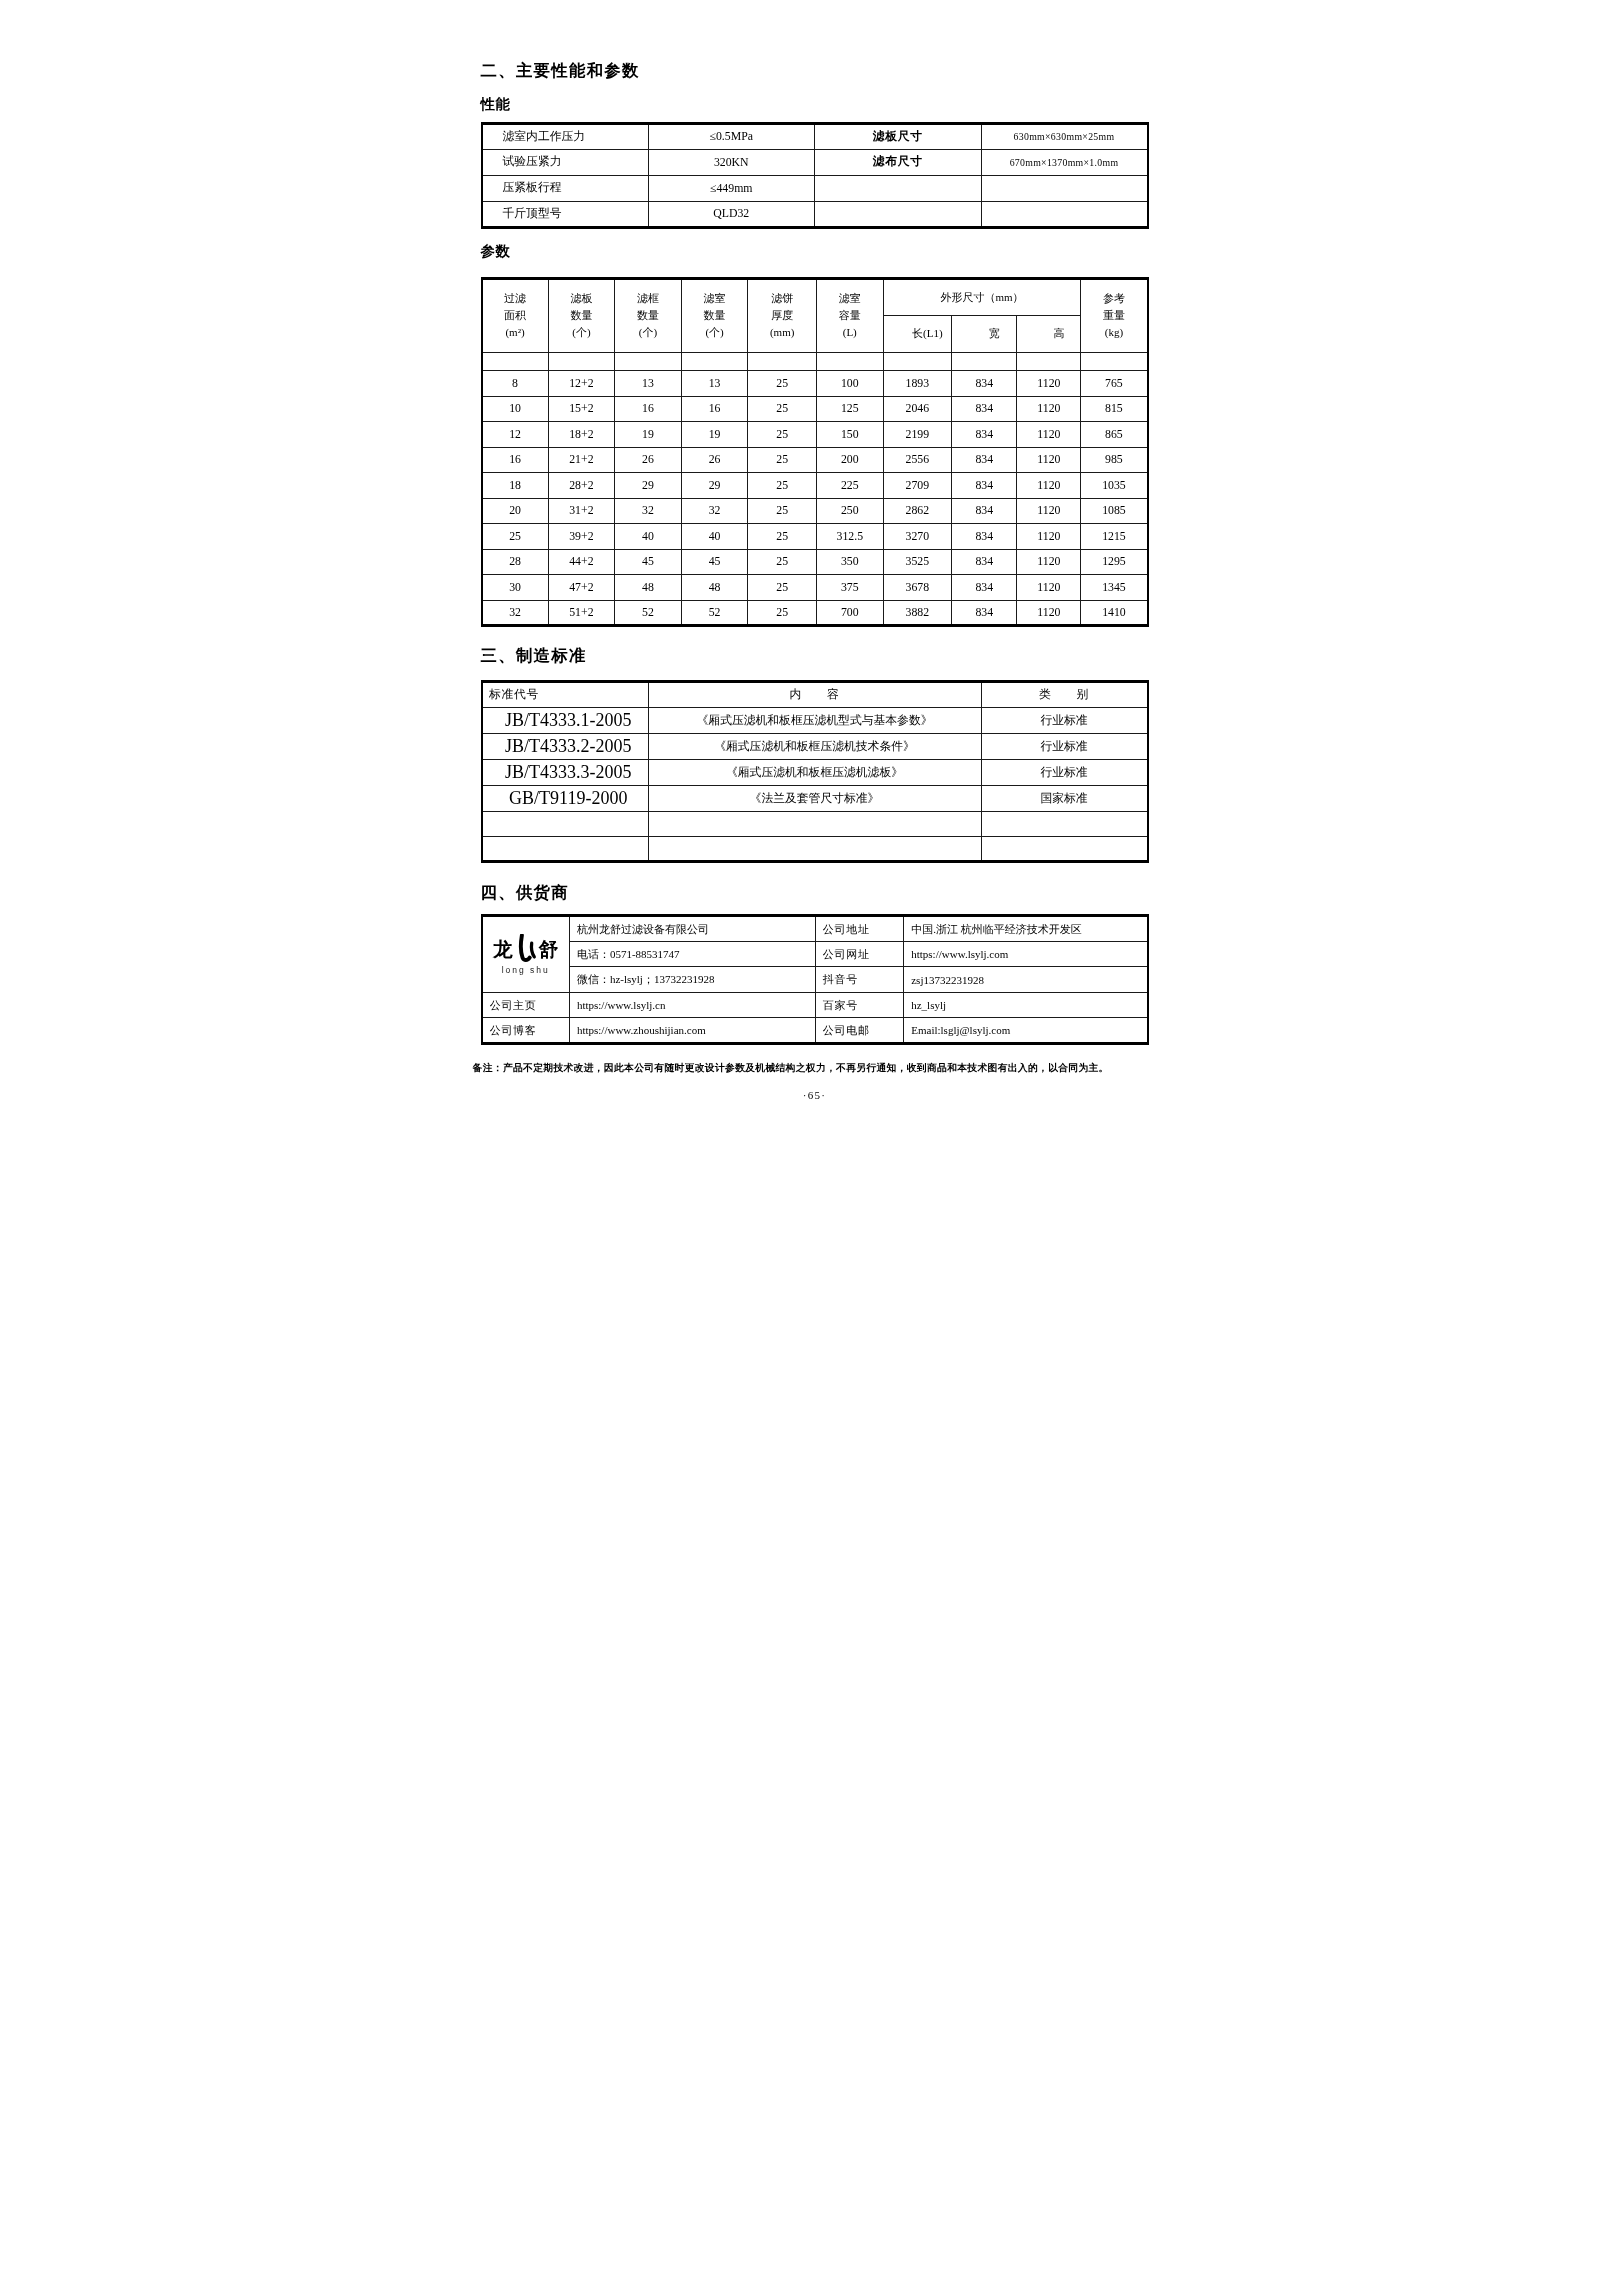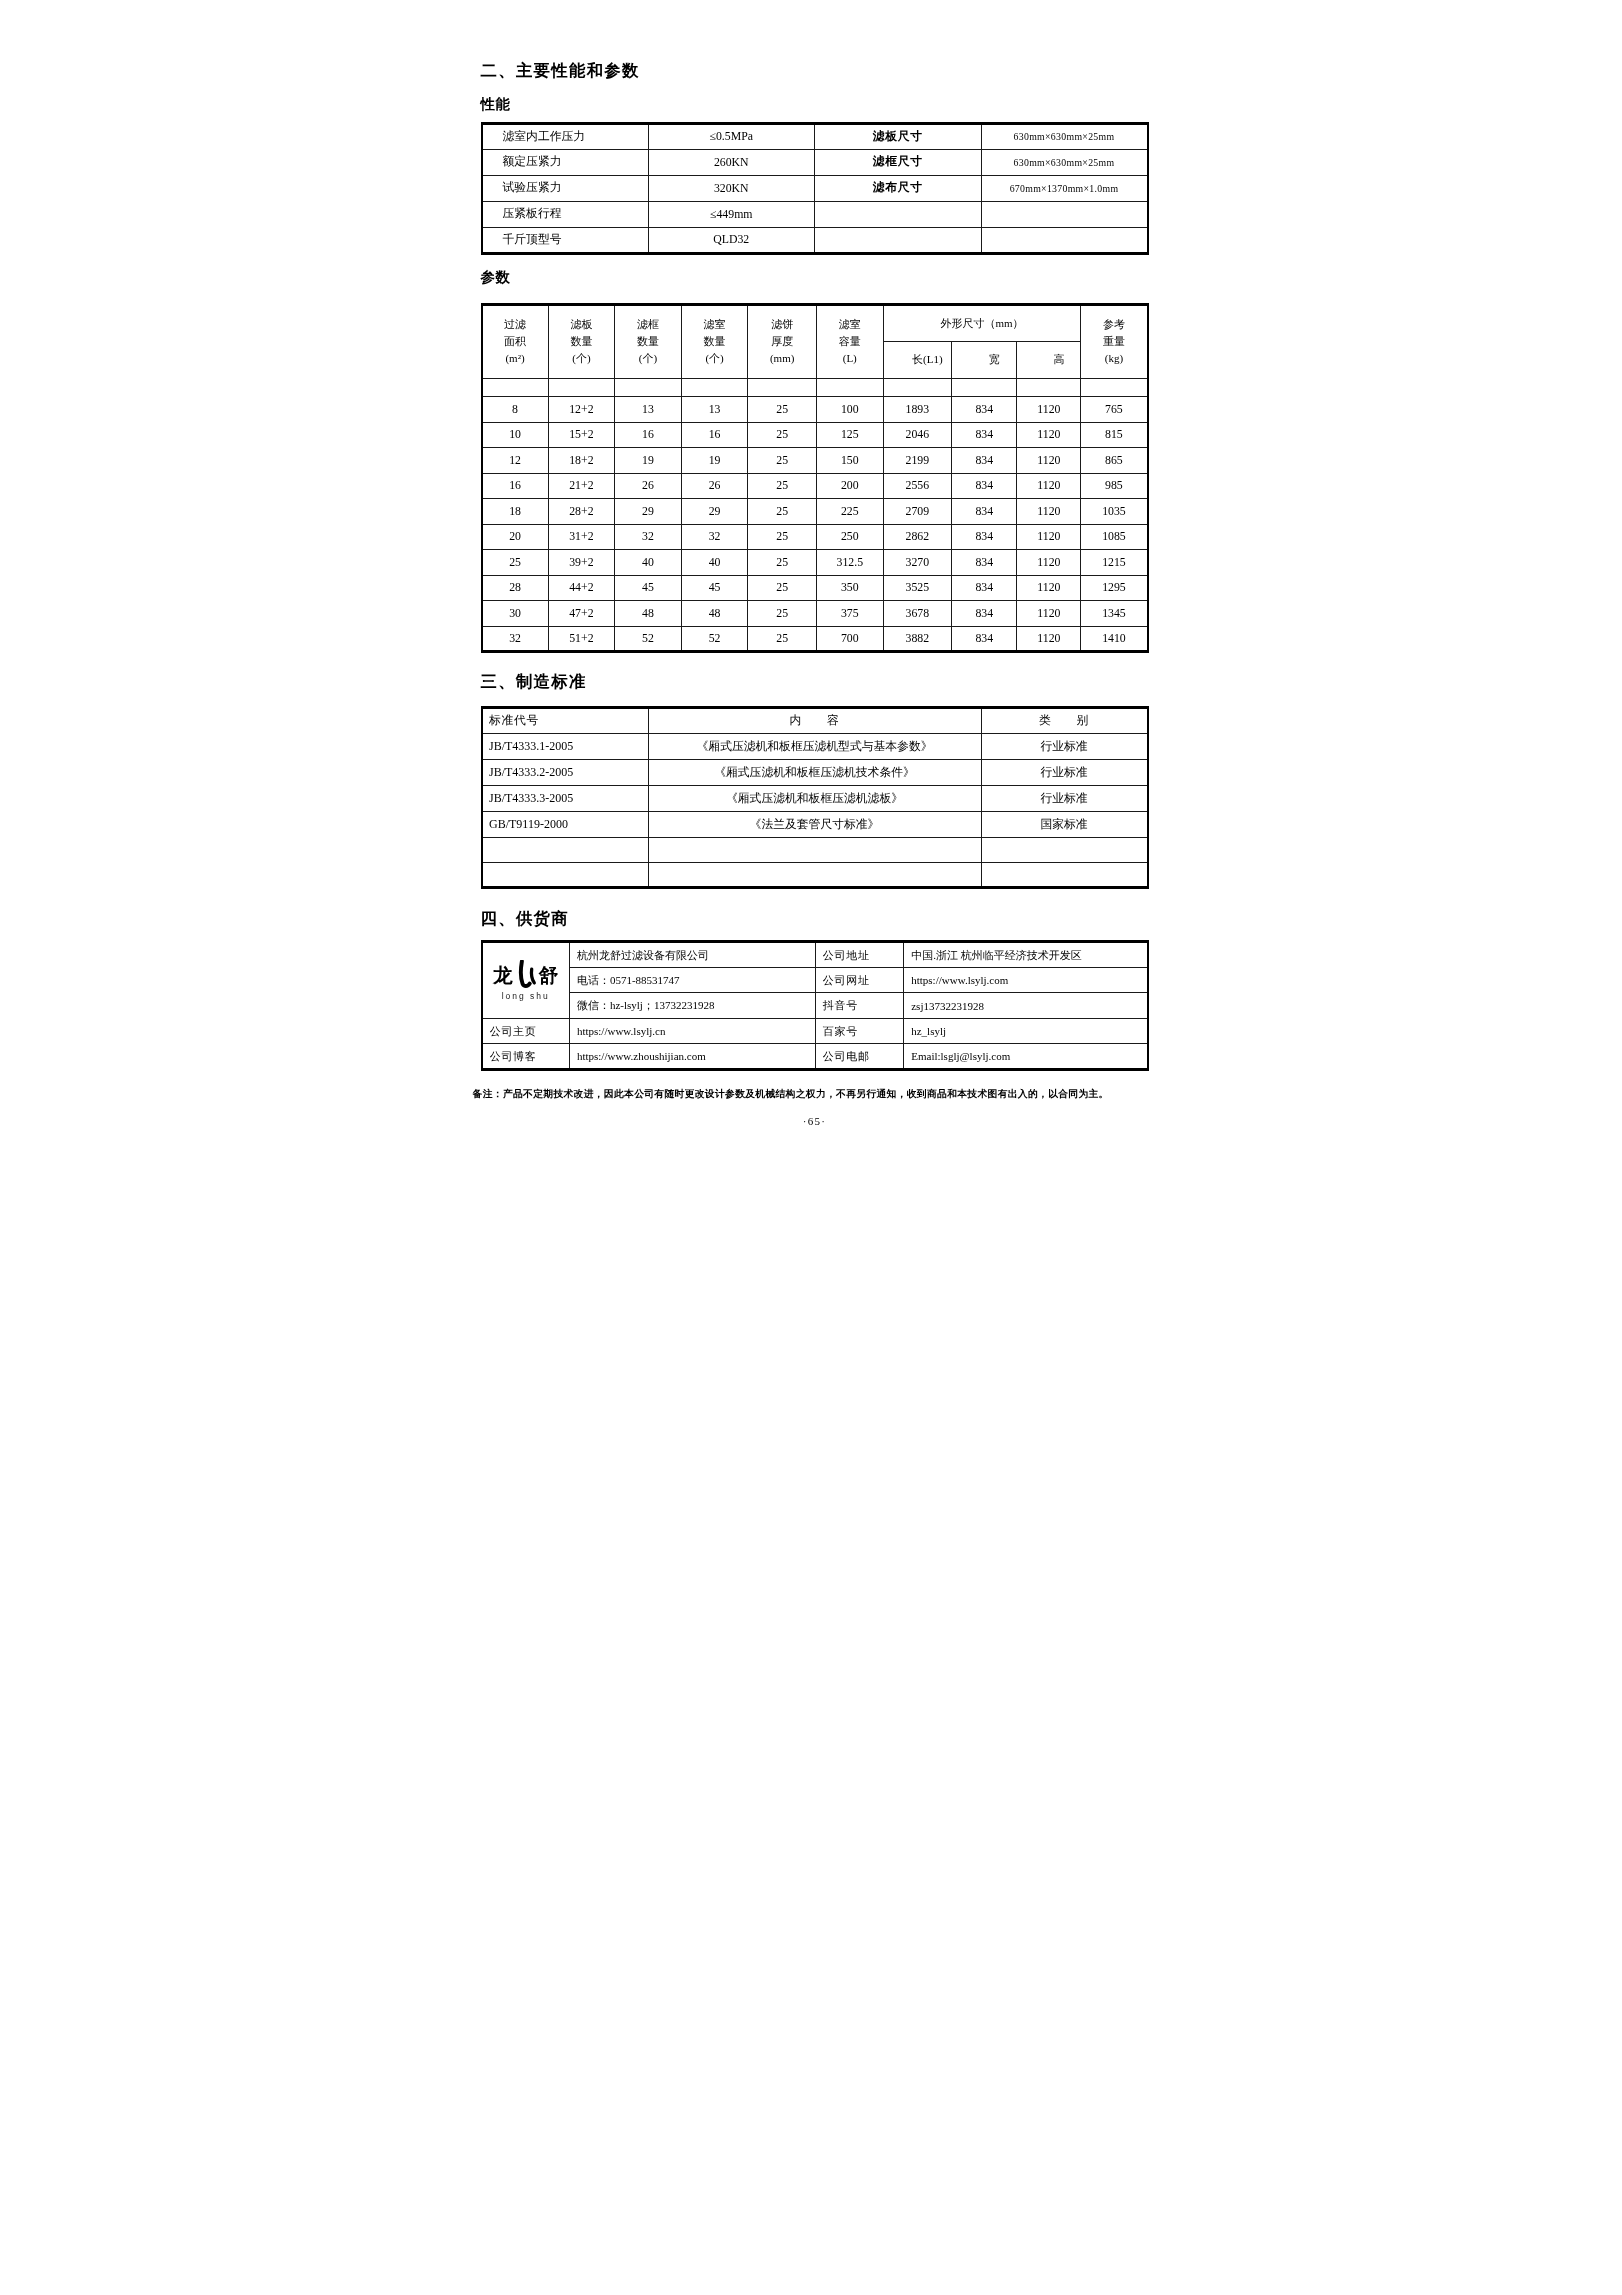--- a/index.html
+++ b/index.html
@@ -64,21 +64,21 @@
   .params thead tr:nth-child(1) th { height: 37px; }
   .params thead tr:nth-child(2) th { height: 37px; padding-left: 20px; }
   .params tbody tr td { height: 25.5px; }
   .params tbody tr:first-child td { height: 18.3px; }
 
   
   .stds { margin-top: 13px; }
   .stds th { height: 26px; font-size: 11.8px; letter-spacing: 0.7px; }
   .stds th:nth-child(1) { text-align: left; padding-left: 6.5px; }
   .stds td { height: 26px; }
-  .stds td:nth-child(1) { text-align: left; padding-left: 6.5px; font-size: 12px; margin-left: 40px; }
+  .stds td:nth-child(1) { text-align: center; padding-left: 6.5px; font-size: 18px; margin-left: 40px; }
   .stds tr.empty td { height: 25px; }
 
   
   .supp { margin-top: 10.5px; }
   .supp td { height: 25.5px; font-size: 11px; }
   .supp td.lbl { text-align: left; padding-left: 7.2px; letter-spacing: 0.7px; }
   .supp td.val { text-align: left; padding-left: 7px; }
   .supp td.logo-cell { vertical-align: middle; }
 
   .logo { display: flex; flex-direction: column; align-items: center; justify-content: center; }
@@ -118,26 +118,20 @@
         <col style="width:25%">
           <col style="width:25%">
           <col style="width:25%">
           <col style="width:25%">
       </colgroup>
       <tbody>
           <tr>
             <td>滤室内工作压力</td>
             <td>≤0.5MPa</td>
             <td>滤板尺寸</td>
-            <td>630mm×630mm×25mm</td>
-          </tr>
-          <tr>
-            <td>额定压紧力</td>
-            <td>260KN</td>
-            <td>滤框尺寸</td>
             <td>630mm×630mm×25mm</td>
           </tr>
           <tr>
             <td>试验压紧力</td>
             <td>320KN</td>
             <td>滤布尺寸</td>
             <td>670mm×1370mm×1.0mm</td>
           </tr>
           <tr>
             <td>压紧板行程</td>

